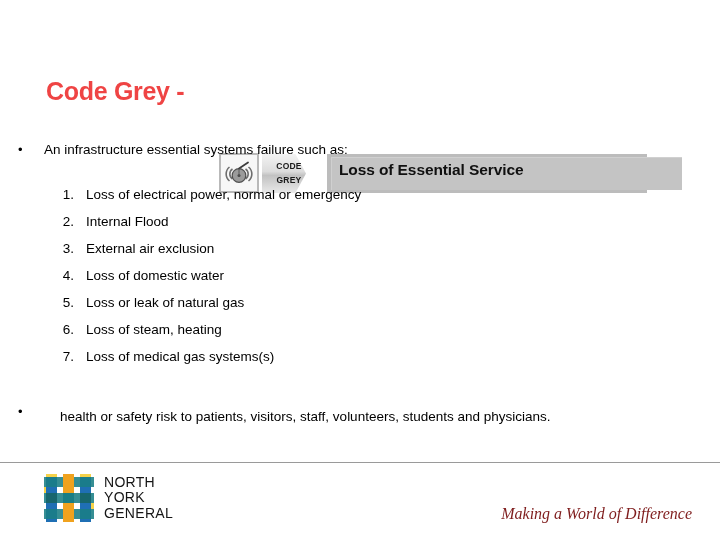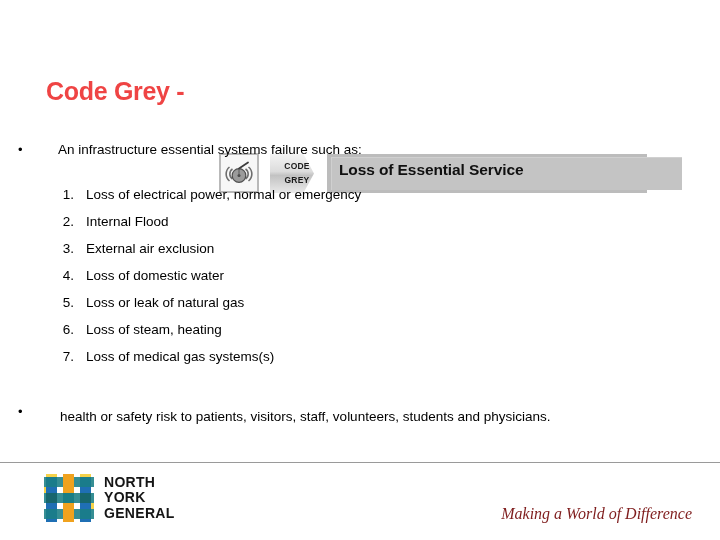--- a/index.html
+++ b/index.html
@@ -58,21 +58,20 @@
   }
   .alarm-tile svg { display: block; }
 
   
   .code-tag {
     position: absolute;
     left: 262px;
     top: 78px;
     width: 44px;
     height: 39px;
-    margin-left: 8px;
   }
   .code-tag .chev-bg {
     position: absolute;
     inset: 0;
     background: linear-gradient(180deg, #f3f3f3 0%, #dcdcdc 45%, #c2c2c2 55%, #e9e9e9 100%);
     clip-path: polygon(0 0, 76% 0, 100% 50%, 76% 100%, 0 100%);
   }
   .code-tag .chev-text {
     position: absolute;
     left: 6px;
@@ -129,21 +128,21 @@
   .bullet-top .dot,
   .bullet-bottom .dot {
     position: absolute;
     left: 0;
     top: 0;
     font-size: 13px;
     line-height: 19px;
   }
   .bullet-top .btext {
     display: block;
-    margin-left: 40px;
+    margin-left: 26px;
   }
 
   .numbered {
     position: absolute;
     left: 56px;
     top: 185px;
     width: 600px;
   }
   .num-item {
     position: relative;
@@ -204,21 +203,21 @@
   .logo-mark {
     width: 50px;
     height: 48px;
     position: relative;
     flex: 0 0 auto;
   }
   .logo-mark svg { display: block; }
   .logo-words {
     margin-left: 10px;
     font-size: 14px;
-    font-weight: bold;
+    font-weight: normal;
     line-height: 15.5px;
     color: #151515;
     letter-spacing: 0.3px;
   }
 
   .tagline {
     position: absolute;
     right: 28px;
     top: 505px;
     font-family: "Liberation Serif", serif;

